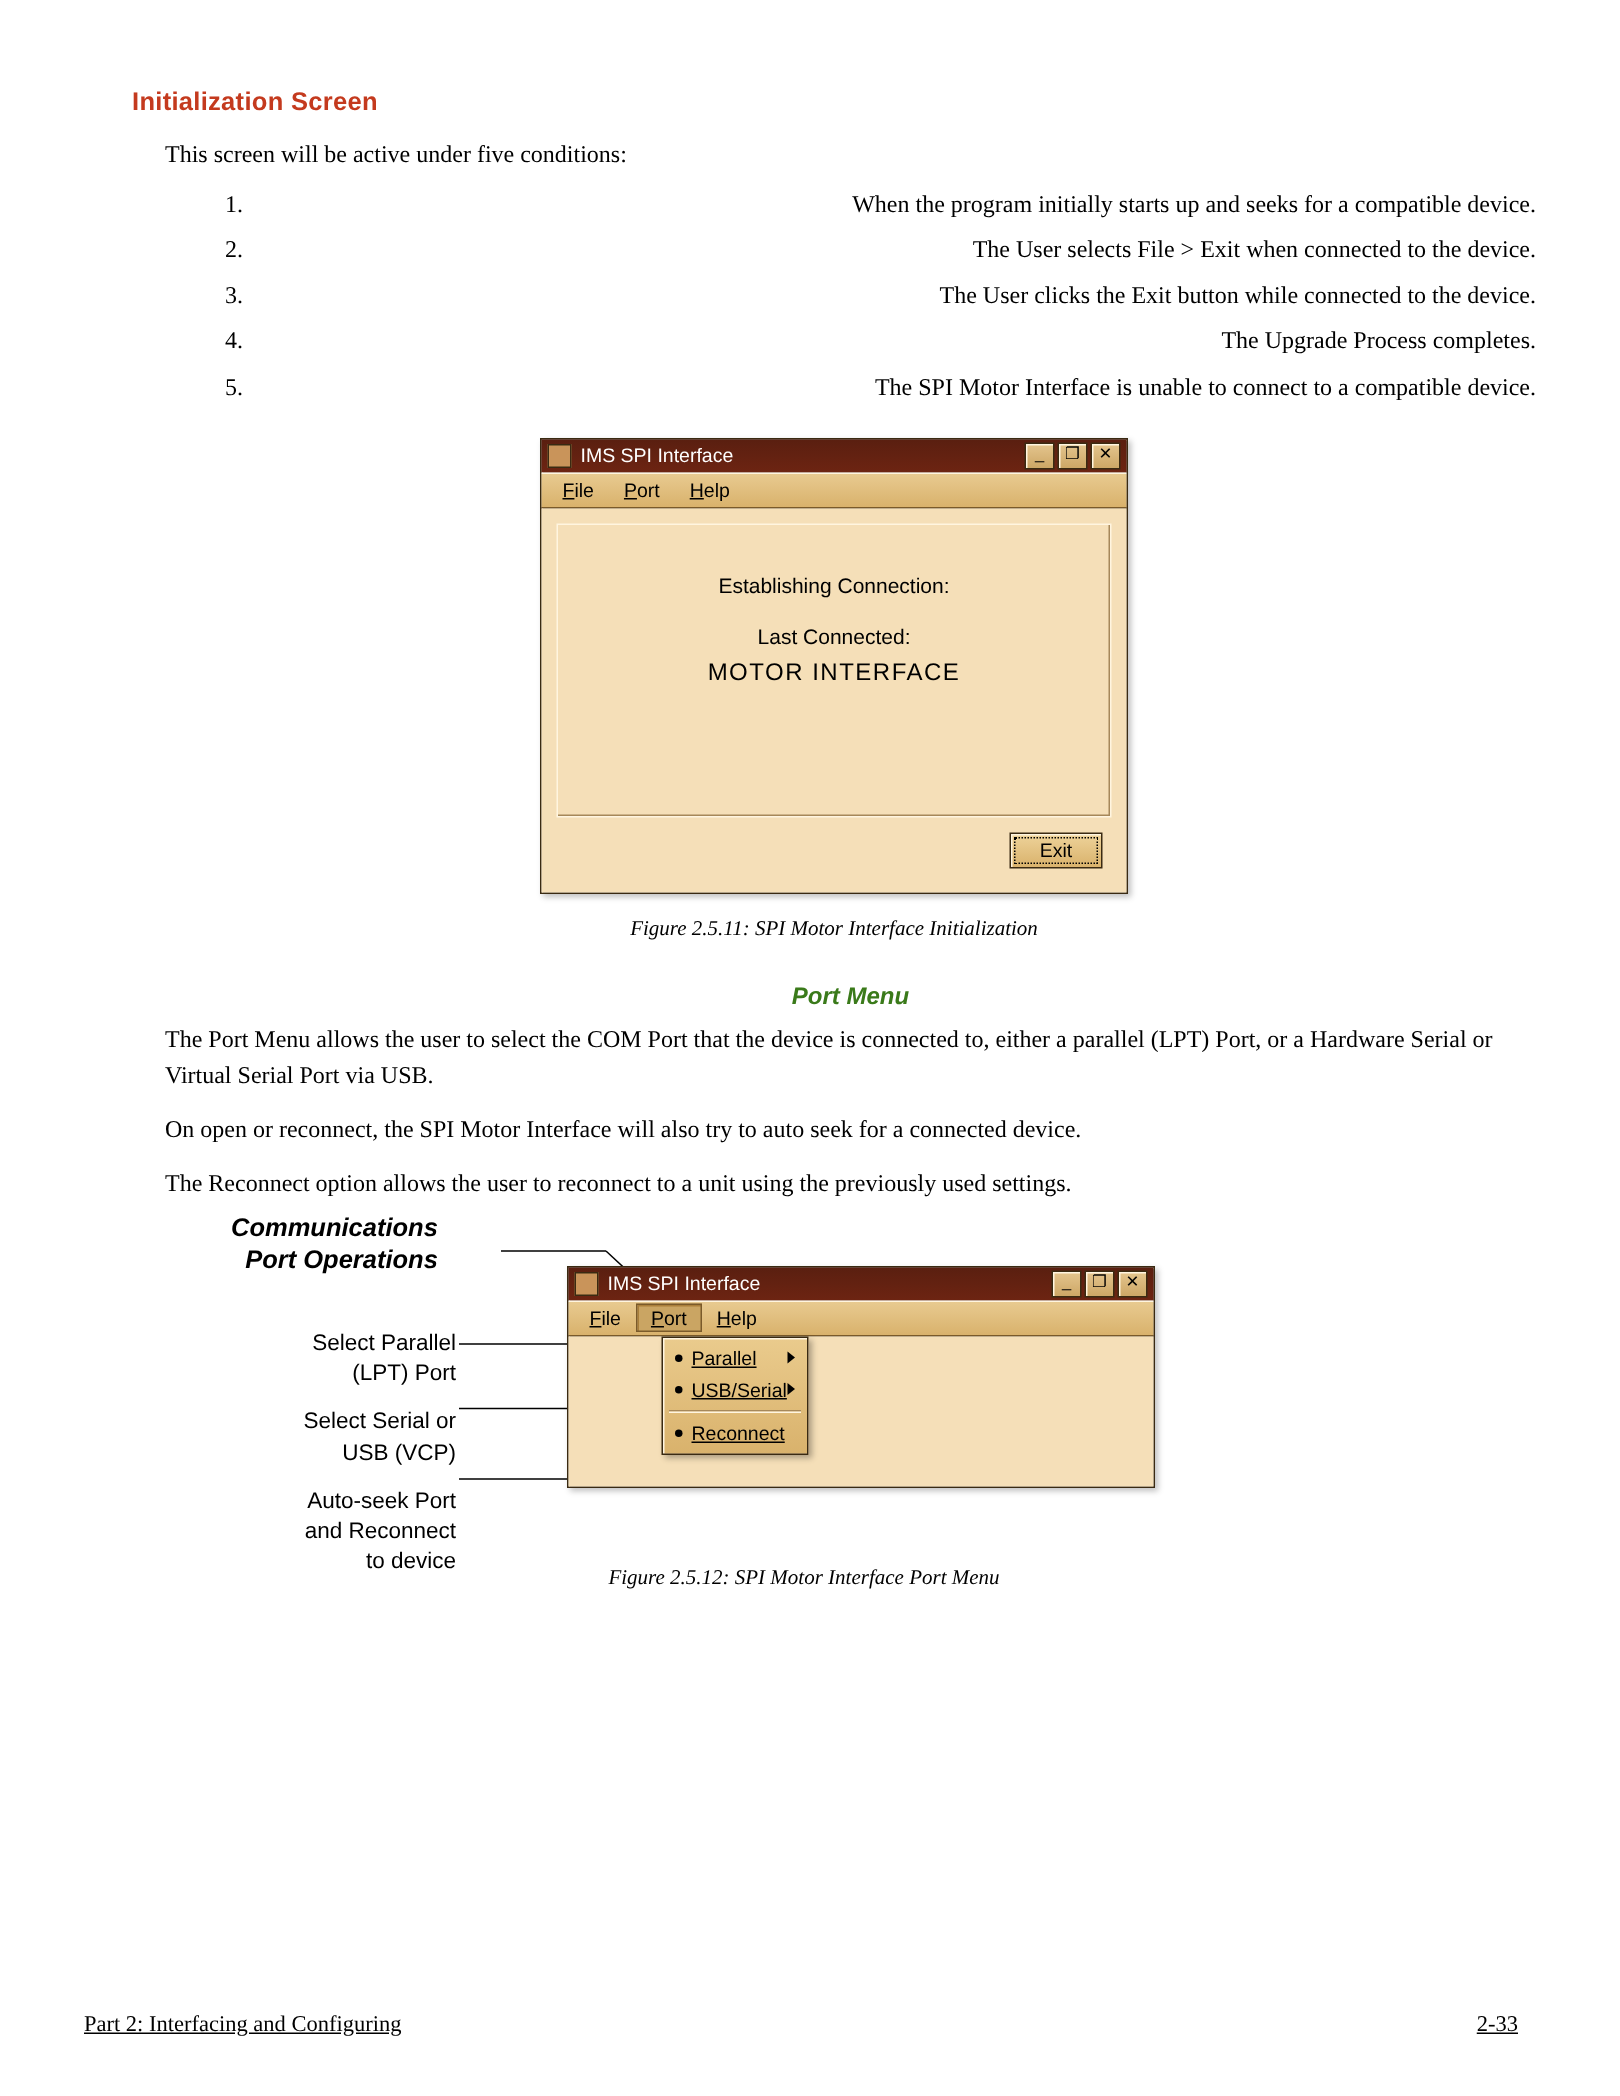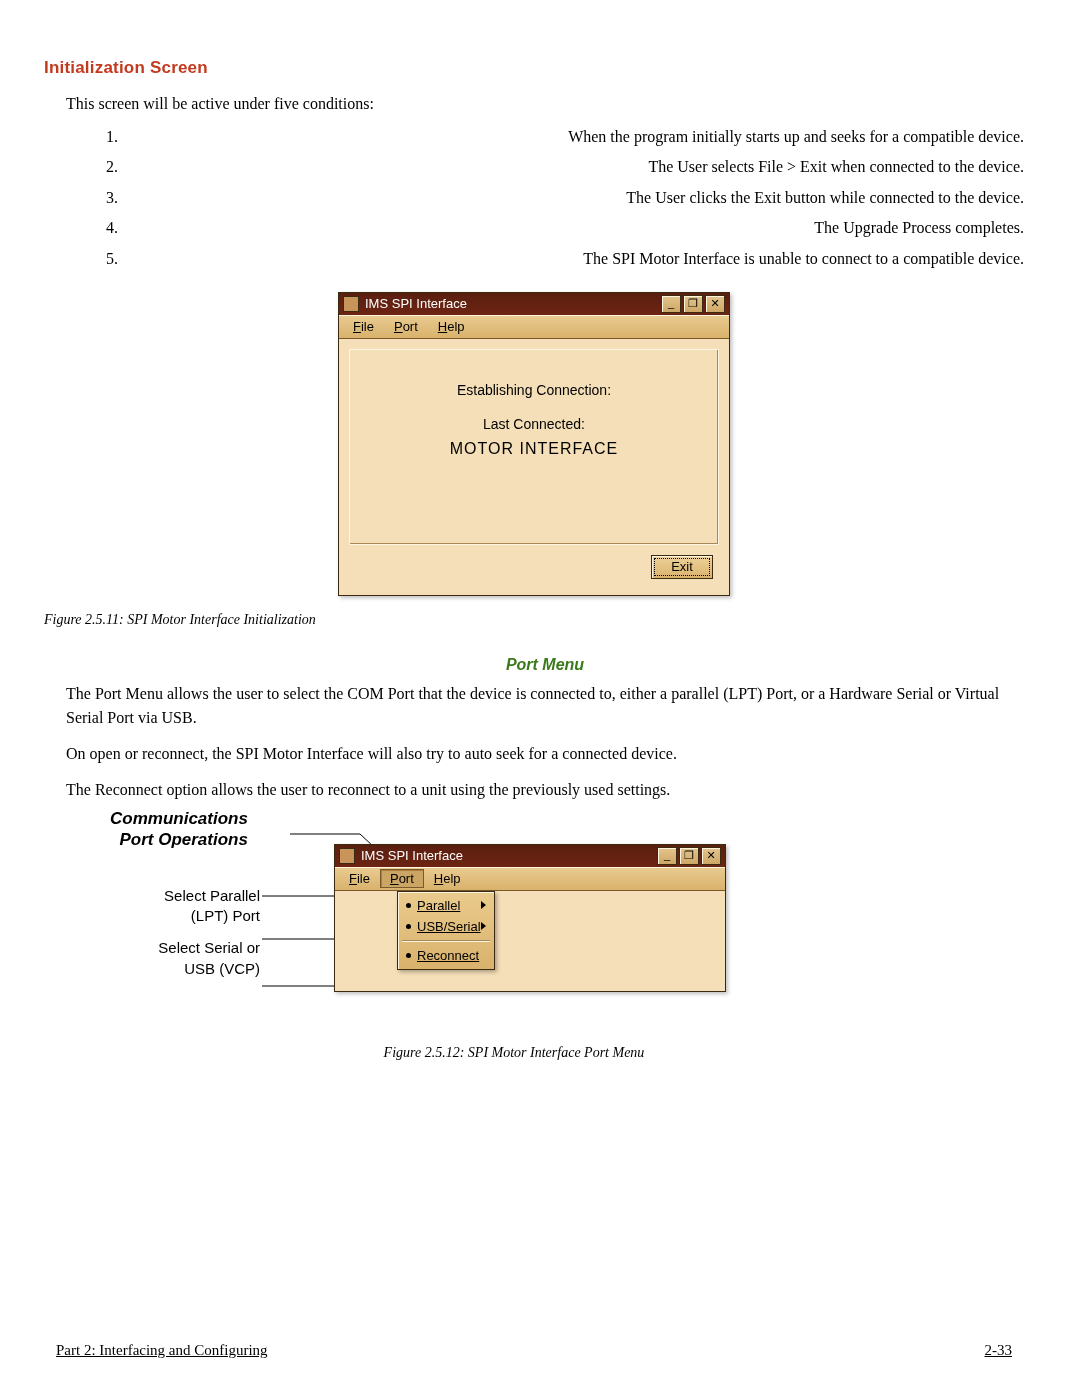--- a/index.html
+++ b/index.html
@@ -4,21 +4,21 @@
 <style>
   body {
     margin: 0;
     padding: 0;
     background: #fff;
     font-family: Georgia, 'Times New Roman', serif;
     color: #000;
     width: 1080px;
   }
   .page {
-    padding: 58px 56px 40px 44px;
+    padding: 58px 56px 40px 88px;
     box-sizing: border-box;
     width: 1080px;
     min-height: 1397px;
     position: relative;
   }
   .h-red {
     font-family: Verdana, Arial, sans-serif;
     font-weight: bold;
     color: #c43a1e;
     font-size: 17px;
@@ -34,21 +34,21 @@
     margin: 4px 0 18px 78px;
     padding: 0;
     font-size: 16px;
     line-height: 1.9;
   }
   ol.conditions li {
     padding-left: 10px;
     text-align: right;
   }
   .fig-caption {
-    text-align: left;
+    text-align: center;
     font-style: italic;
     font-size: 14px;
     margin-top: 16px;
   }
   .h-green {
     font-family: Arial, sans-serif;
     font-style: italic;
     font-weight: bold;
     color: #3a7a1a;
     font-size: 16px;
@@ -329,20 +329,25 @@
     </div>
 
     <div class="callout-list">
       <div class="grp">
         <span>Select Parallel</span><br>
         <span>(LPT) Port</span>
       </div>
       <div class="grp">
         <span>Select Serial or</span><br>
         <span>USB (VCP)</span>
+      </div>
+      <div class="grp">
+        <span>Auto-seek Port</span><br>
+        <span>and Reconnect</span><br>
+        <span>to device</span>
       </div>
     </div>
 
     <svg class="lines">
 
       <line x1="186" y1="20" x2="256" y2="20"></line>
       <line x1="256" y1="20" x2="298" y2="59"></line>
       <circle cx="300" cy="60" r="3"></circle>
 
       <line x1="158" y1="82" x2="250" y2="82"></line>

